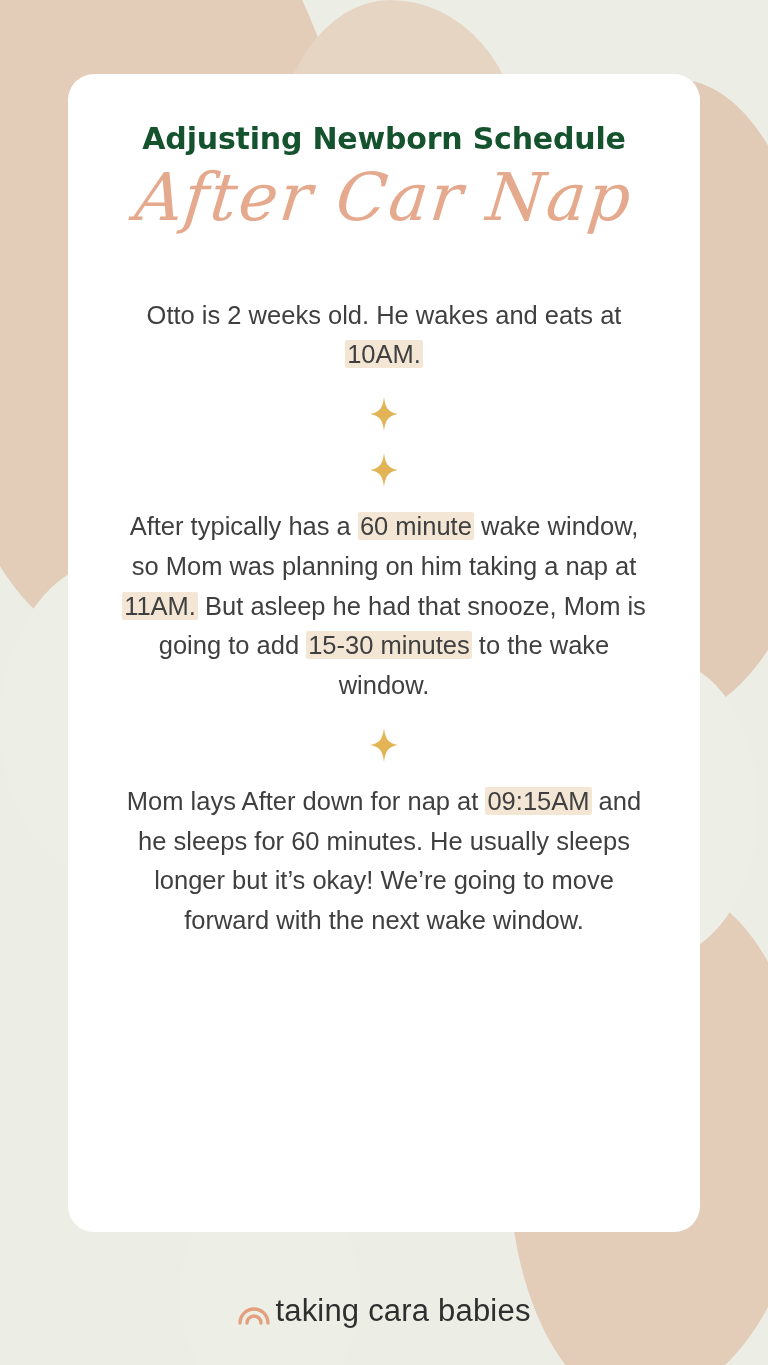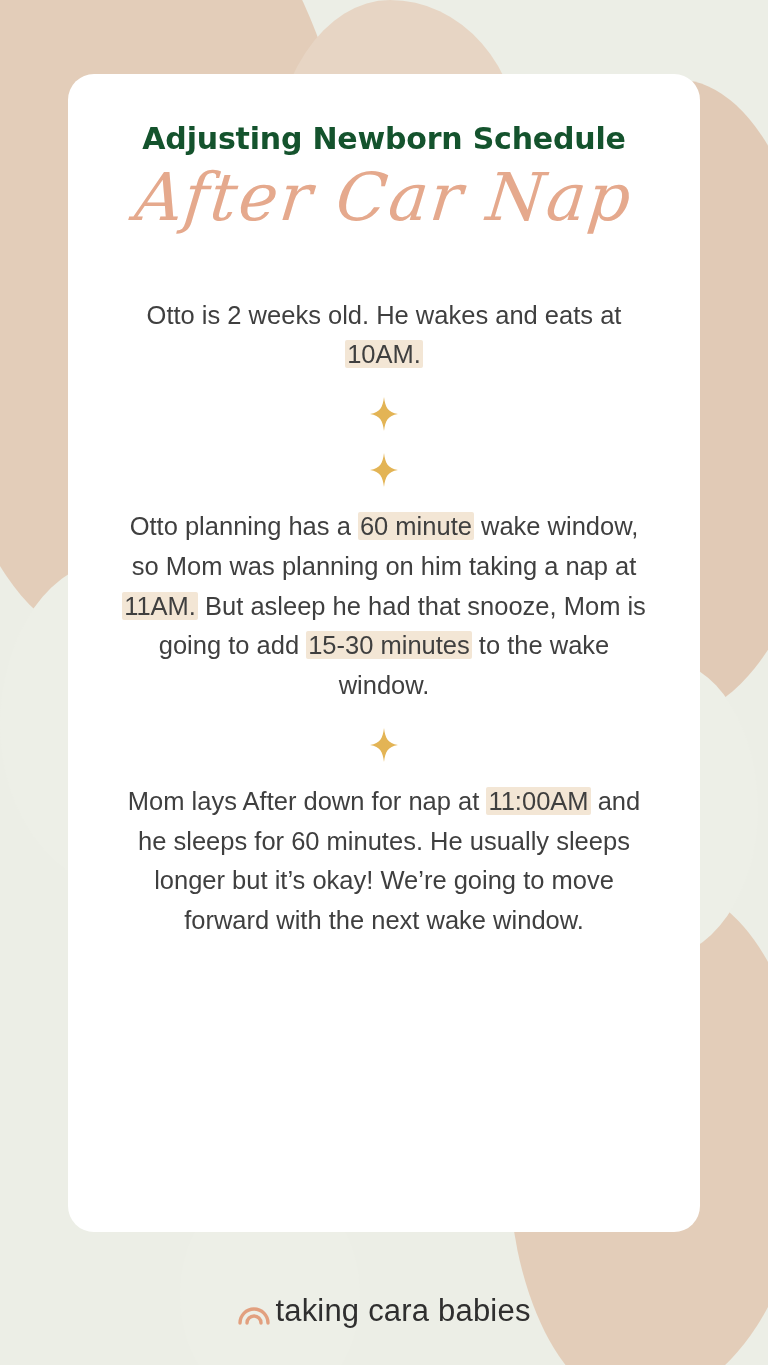--- a/index.html
+++ b/index.html
@@ -192,29 +192,29 @@
     </svg>
   </div>
 
 
   <div class="divider">
     <svg class="sparkle" viewBox="0 0 28 34">
       <path d="M14 0 C15.4 10.5 17.6 15.2 28 17 C17.6 18.8 15.4 23.5 14 34 C12.6 23.5 10.4 18.8 0 17 C10.4 15.2 12.6 10.5 14 0 Z" fill="#e3b455"></path>
     </svg>
   </div>
 
-  <div class="body-block"><span>Otto planning has a </span><span class="hl">60 minute</span><span> wake window, so Mom was planning on him taking a nap at </span><span class="hl">11AM.</span><span> But asleep he had that snooze, Mom is going to add </span><span class="hl">15-30 minutes</span><span> to the wake window.</span></div>
+  <div class="body-block"><span>After typically has a </span><span class="hl">60 minute</span><span> wake window, so Mom was planning on him taking a nap at </span><span class="hl">11AM.</span><span> But asleep he had that snooze, Mom is going to add </span><span class="hl">15-30 minutes</span><span> to the wake window.</span></div>
 
   <div class="divider">
     <svg class="sparkle" viewBox="0 0 28 34">
       <path d="M14 0 C15.4 10.5 17.6 15.2 28 17 C17.6 18.8 15.4 23.5 14 34 C12.6 23.5 10.4 18.8 0 17 C10.4 15.2 12.6 10.5 14 0 Z" fill="#e3b455"></path>
     </svg>
   </div>
 
-  <div class="body-block"><span>Mom lays After down for nap at </span><span class="hl">11:00AM</span><span> and he sleeps for 60 minutes. He usually sleeps longer but it’s okay! We’re going to move forward with the next wake window.</span></div>
+  <div class="body-block"><span>Mom lays After down for nap at </span><span class="hl">09:15AM</span><span> and he sleeps for 60 minutes. He usually sleeps longer but it’s okay! We’re going to move forward with the next wake window.</span></div>
 </div>
 
 <div class="footer">
   <svg class="footer-mark" viewBox="0 0 34 34">
     <path d="M3 29 A14 14 0 0 1 31 29" fill="none" stroke="#e2a07f" stroke-width="3.4" stroke-linecap="round"></path>
     <path d="M10 29 A7 7 0 0 1 24 29" fill="none" stroke="#e2a07f" stroke-width="3.4" stroke-linecap="round"></path>
     <path d="M3 29 L31 29" fill="none" stroke="#e2a07f" stroke-width="0"></path>
   </svg>
   <span class="footer-text">taking cara babies</span>
 </div>

